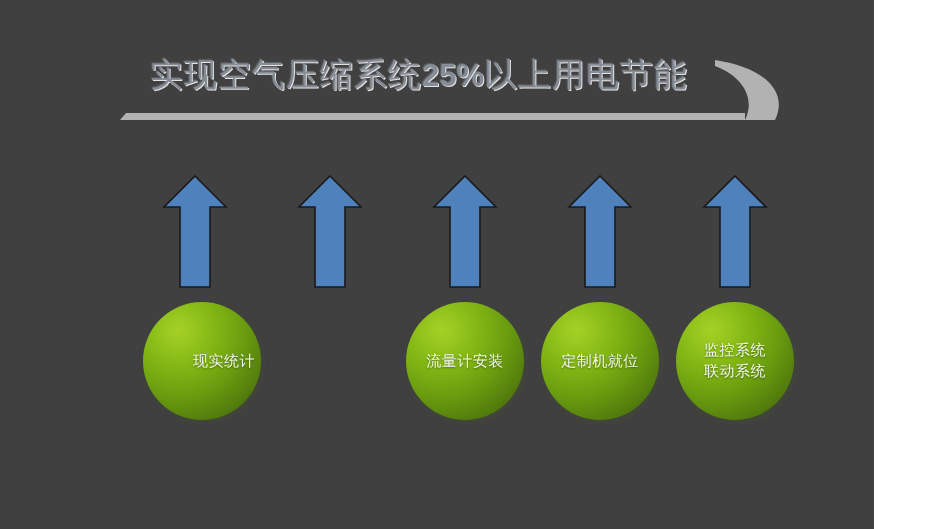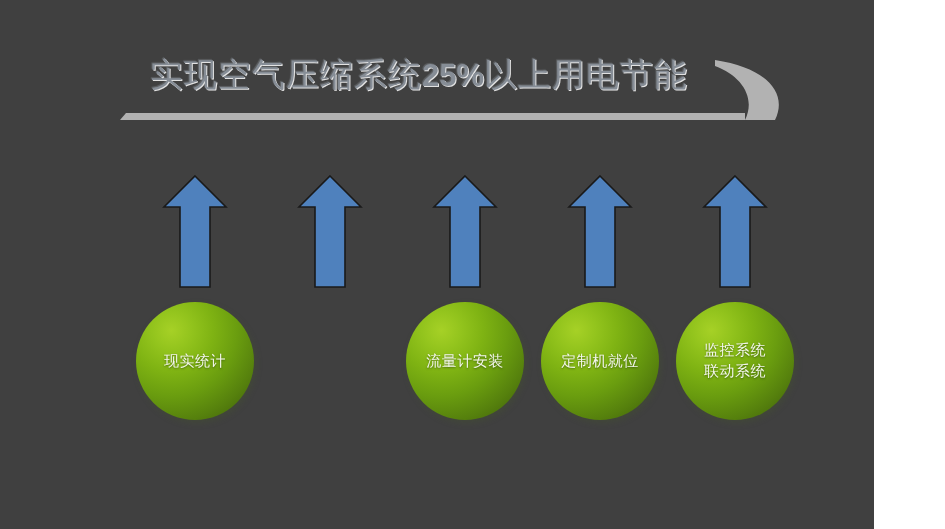--- a/index.html
+++ b/index.html
@@ -164,21 +164,21 @@
     <div class="arrow" style="left:702px;">
       <svg viewBox="0 0 66 115">
           <path d="M 33,2 L 64,33 L 48,33 L 48,113 L 18,113 L 18,33 L 2,33 Z" fill="#4f81bd" stroke="#1a1a1a" stroke-width="1.6" stroke-linejoin="miter"></path>
         </svg>
     </div>
 
   </div>
 
   <div class="circle-row">
 
-    <div class="node" style="left:136px;">
+    <div class="node" style="left:143px;justify-content:flex-end;">
       <span class="node-label">现实统计</span>
     </div>
 
 
     <div class="node" style="left:406px;">
       <span class="node-label">流量计安装</span>
     </div>
 
     <div class="node" style="left:541px;">
       <span class="node-label">定制机就位</span>

